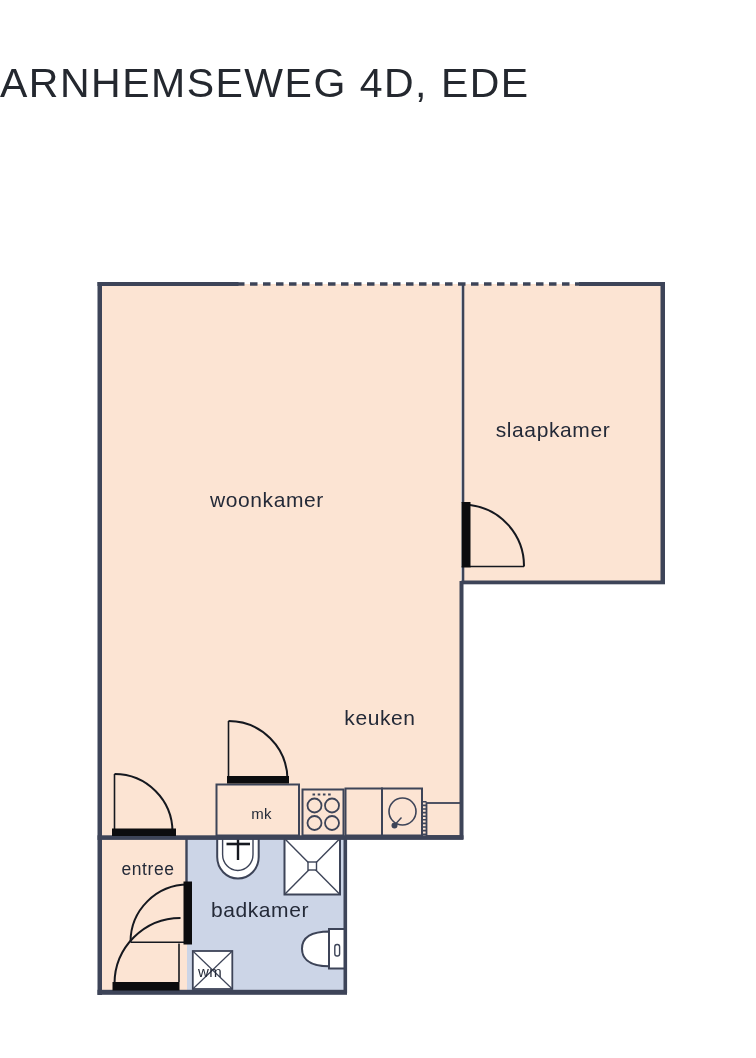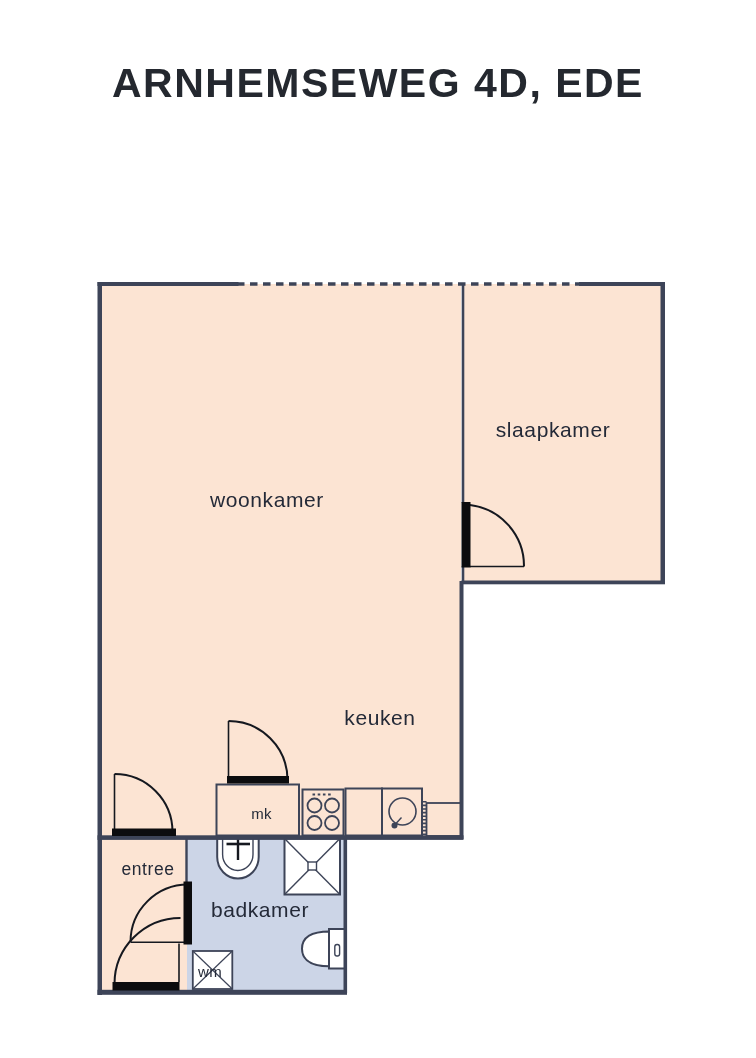--- a/index.html
+++ b/index.html
@@ -6,23 +6,23 @@
   .page{
     position:relative;
     width:756px;height:1058px;
     background:#ffffff;
     font-family:"Liberation Sans", sans-serif;
     overflow:hidden;
   }
   .title{
     position:absolute;
     top:60px;left:0;width:100%;
-    text-align:center;
+    text-align:left;
     font-size:41px;
-    font-weight:700;
+    font-weight:400;
     letter-spacing:1.5px;
     color:#24282f;
   }
   svg .wall{fill:#3d4458;}
   svg .wall-line{stroke:#3d4458;fill:none;}
   svg .fixture{fill:#fce4d3;stroke:#3d4458;stroke-width:2;}
   svg .fixture-white{fill:#ffffff;stroke:#3d4458;stroke-width:2;}
   svg .thin{stroke:#3d4458;stroke-width:1.4;fill:none;}
   svg .door-leaf{fill:#0c0c0e;}
   svg .door-arc{stroke:#15181f;stroke-width:2;fill:none;}

